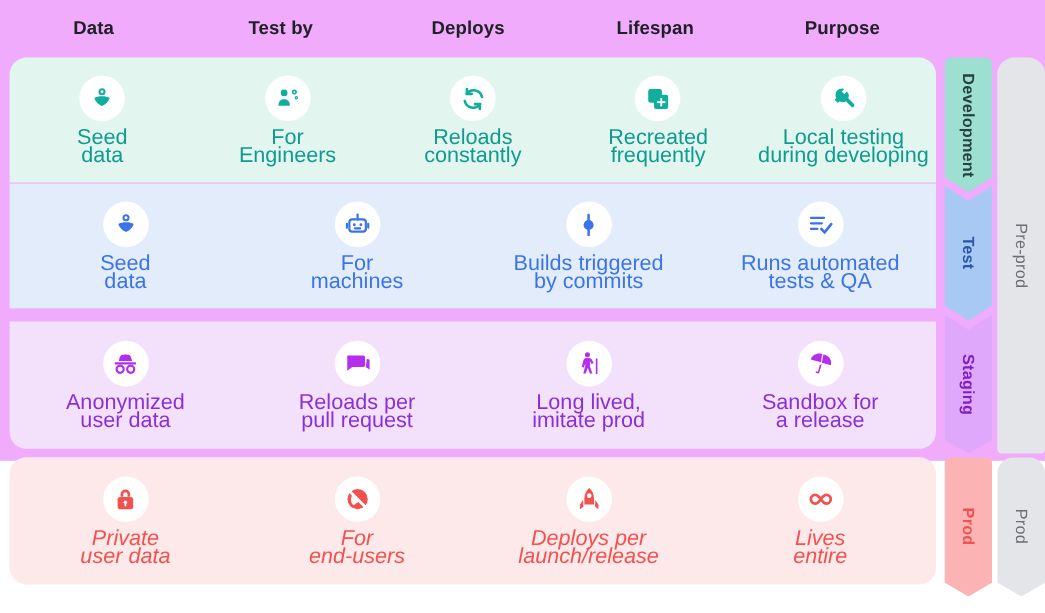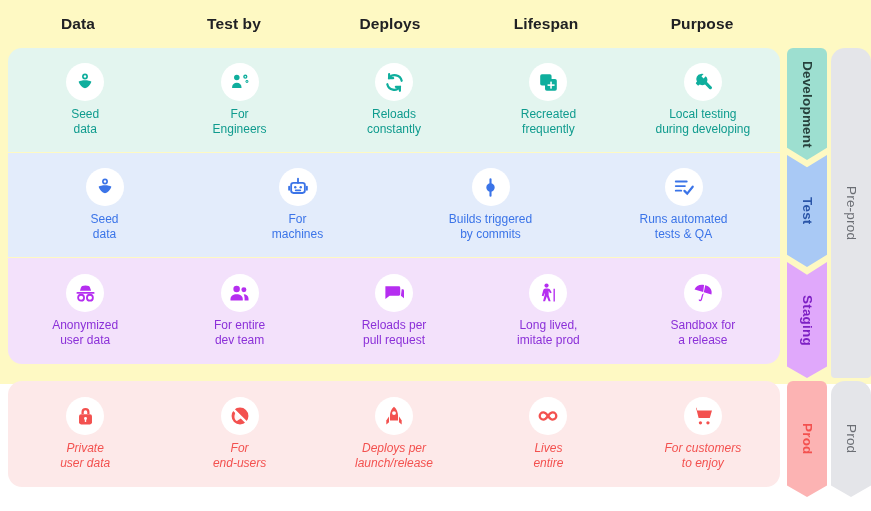--- a/index.html
+++ b/index.html
@@ -7,21 +7,21 @@
     width: 871px;
     height: 511px;
     background: #ffffff;
     font-family: "Liberation Sans", sans-serif;
     overflow: hidden;
   }
   .canvas {
     position: relative;
     width: 871px;
     height: 384px;
-    background: #fef9c3;
+    background: #f0abfc;
   }
 
   
   .header-row {
     position: absolute;
     left: 0; top: 0;
     width: 780px;
     height: 48px;
     display: flex;
     align-items: center;
@@ -39,21 +39,21 @@
   .env-row {
     position: absolute;
     left: 8px;
     width: 772px;
     border-radius: 14px;
     display: flex;
     align-items: center;
   }
   .env-row.dev     { top: 48px;  height: 104px; background: #e3f5ef; border-radius: 14px 14px 0 0; }
   .env-row.test    { top: 153px; height: 104px; background: #e3ecfb; border-radius: 0; }
-  .env-row.staging { top: 258px; height: 106px; background: #f3e1fb; border-radius: 0 0 14px 14px; }
+  .env-row.staging { top: 268px; height: 106px; background: #f3e1fb; border-radius: 0 0 14px 14px; }
   .env-row.prod    { top: 381px; height: 106px; background: #fde9e9; border-radius: 14px; font-style: italic; }
 
   .cell {
     flex: 1 1 0;
     display: flex;
     flex-direction: column;
     align-items: center;
     justify-content: center;
     gap: 6px;
     padding: 0 4px;
@@ -63,21 +63,21 @@
     height: 38px;
     border-radius: 50%;
     background: #ffffff;
     display: flex;
     align-items: center;
     justify-content: center;
     flex: none;
   }
   .icon-bubble svg { display: block; }
   .cell-label {
-    font-size: 12px;
+    font-size: 18px;
     line-height: 15px;
     text-align: center;
     white-space: pre-line;
   }
 
   .dev     .cell-label { color: #0f9b8e; }
   .test    .cell-label { color: #3b74e8; }
   .staging .cell-label { color: #8b30d8; }
   .prod    .cell-label { color: #f3514f; }
 
@@ -294,32 +294,20 @@
           <path d="M6.2 9.2C7 6.2 7.6 4.6 8.6 4.1c1.6-.7 5.2-.7 6.8 0 1 .5 1.6 2.1 2.4 5.1z"></path>
           <rect x="2.6" y="10.4" width="18.8" height="1.9" rx="0.9"></rect>
           <circle cx="7.4" cy="16.4" r="3.1" fill="none" stroke="#b52ef0" stroke-width="1.9"></circle>
           <circle cx="16.6" cy="16.4" r="3.1" fill="none" stroke="#b52ef0" stroke-width="1.9"></circle>
         </svg>
       </span>
       <span class="cell-label">Anonymized
 user data</span>
     </div>
 
-    <div class="cell">
-      <span class="icon-bubble">
-        <svg width="23" height="23" viewBox="0 0 24 24" fill="#b52ef0">
-          <circle cx="9" cy="7.2" r="3.4"></circle>
-          <circle cx="16.6" cy="8.2" r="2.6"></circle>
-          <path d="M2.6 18c0-3.3 2.7-5.2 6.4-5.2s6.4 1.9 6.4 5.2v1.2H2.6z"></path>
-          <path d="M16.3 12.9c2.9.1 5.1 1.6 5.1 4.3v2h-4.1v-2.1c0-1.7-.5-3.1-1-4.2z"></path>
-        </svg>
-      </span>
-      <span class="cell-label">For entire
-dev team</span>
-    </div>
 
     <div class="cell">
       <span class="icon-bubble">
         <svg width="22" height="22" viewBox="0 0 24 24" fill="#b52ef0">
           <path d="M2.6 4.6h14.6a1.6 1.6 0 0 1 1.6 1.6v7.2a1.6 1.6 0 0 1-1.6 1.6H7.2l-4.6 3.6z"></path>
           <path d="M20.4 7.8h1a1.5 1.5 0 0 1 1.5 1.5v8.4l-3.4-2.6z"></path>
         </svg>
       </span>
       <span class="cell-label">Reloads per
 pull request</span>
@@ -394,31 +382,20 @@
     <div class="cell">
       <span class="icon-bubble">
         <svg width="24" height="24" viewBox="0 0 24 24" fill="none" stroke="#f3514f" stroke-width="2.3">
           <path d="M12 12c-1.6-2.4-3-3.6-4.7-3.6a3.6 3.6 0 0 0 0 7.2c1.7 0 3.1-1.2 4.7-3.6zM12 12c1.6 2.4 3 3.6 4.7 3.6a3.6 3.6 0 0 0 0-7.2C15 8.4 13.6 9.6 12 12z"></path>
         </svg>
       </span>
       <span class="cell-label">Lives
 entire</span>
     </div>
 
-    <div class="cell">
-      <span class="icon-bubble">
-        <svg width="22" height="22" viewBox="0 0 24 24" fill="#f3514f">
-          <path d="M1.8 3h3.1l.9 3h16l-2.4 8.2H7.2L5.1 5.6 4.3 3z"></path>
-          <circle cx="9.2" cy="19.4" r="1.8"></circle>
-          <circle cx="17.4" cy="19.4" r="1.8"></circle>
-        </svg>
-      </span>
-      <span class="cell-label">For customers
-to enjoy</span>
-    </div>
   </div>
 
   <div class="stage-arrow sa-dev">
     <span class="vtext">Development</span>
   </div>
   <div class="stage-arrow sa-test">
     <span class="vtext">Test</span>
   </div>
   <div class="stage-arrow sa-staging">
     <span class="vtext">Staging</span>

